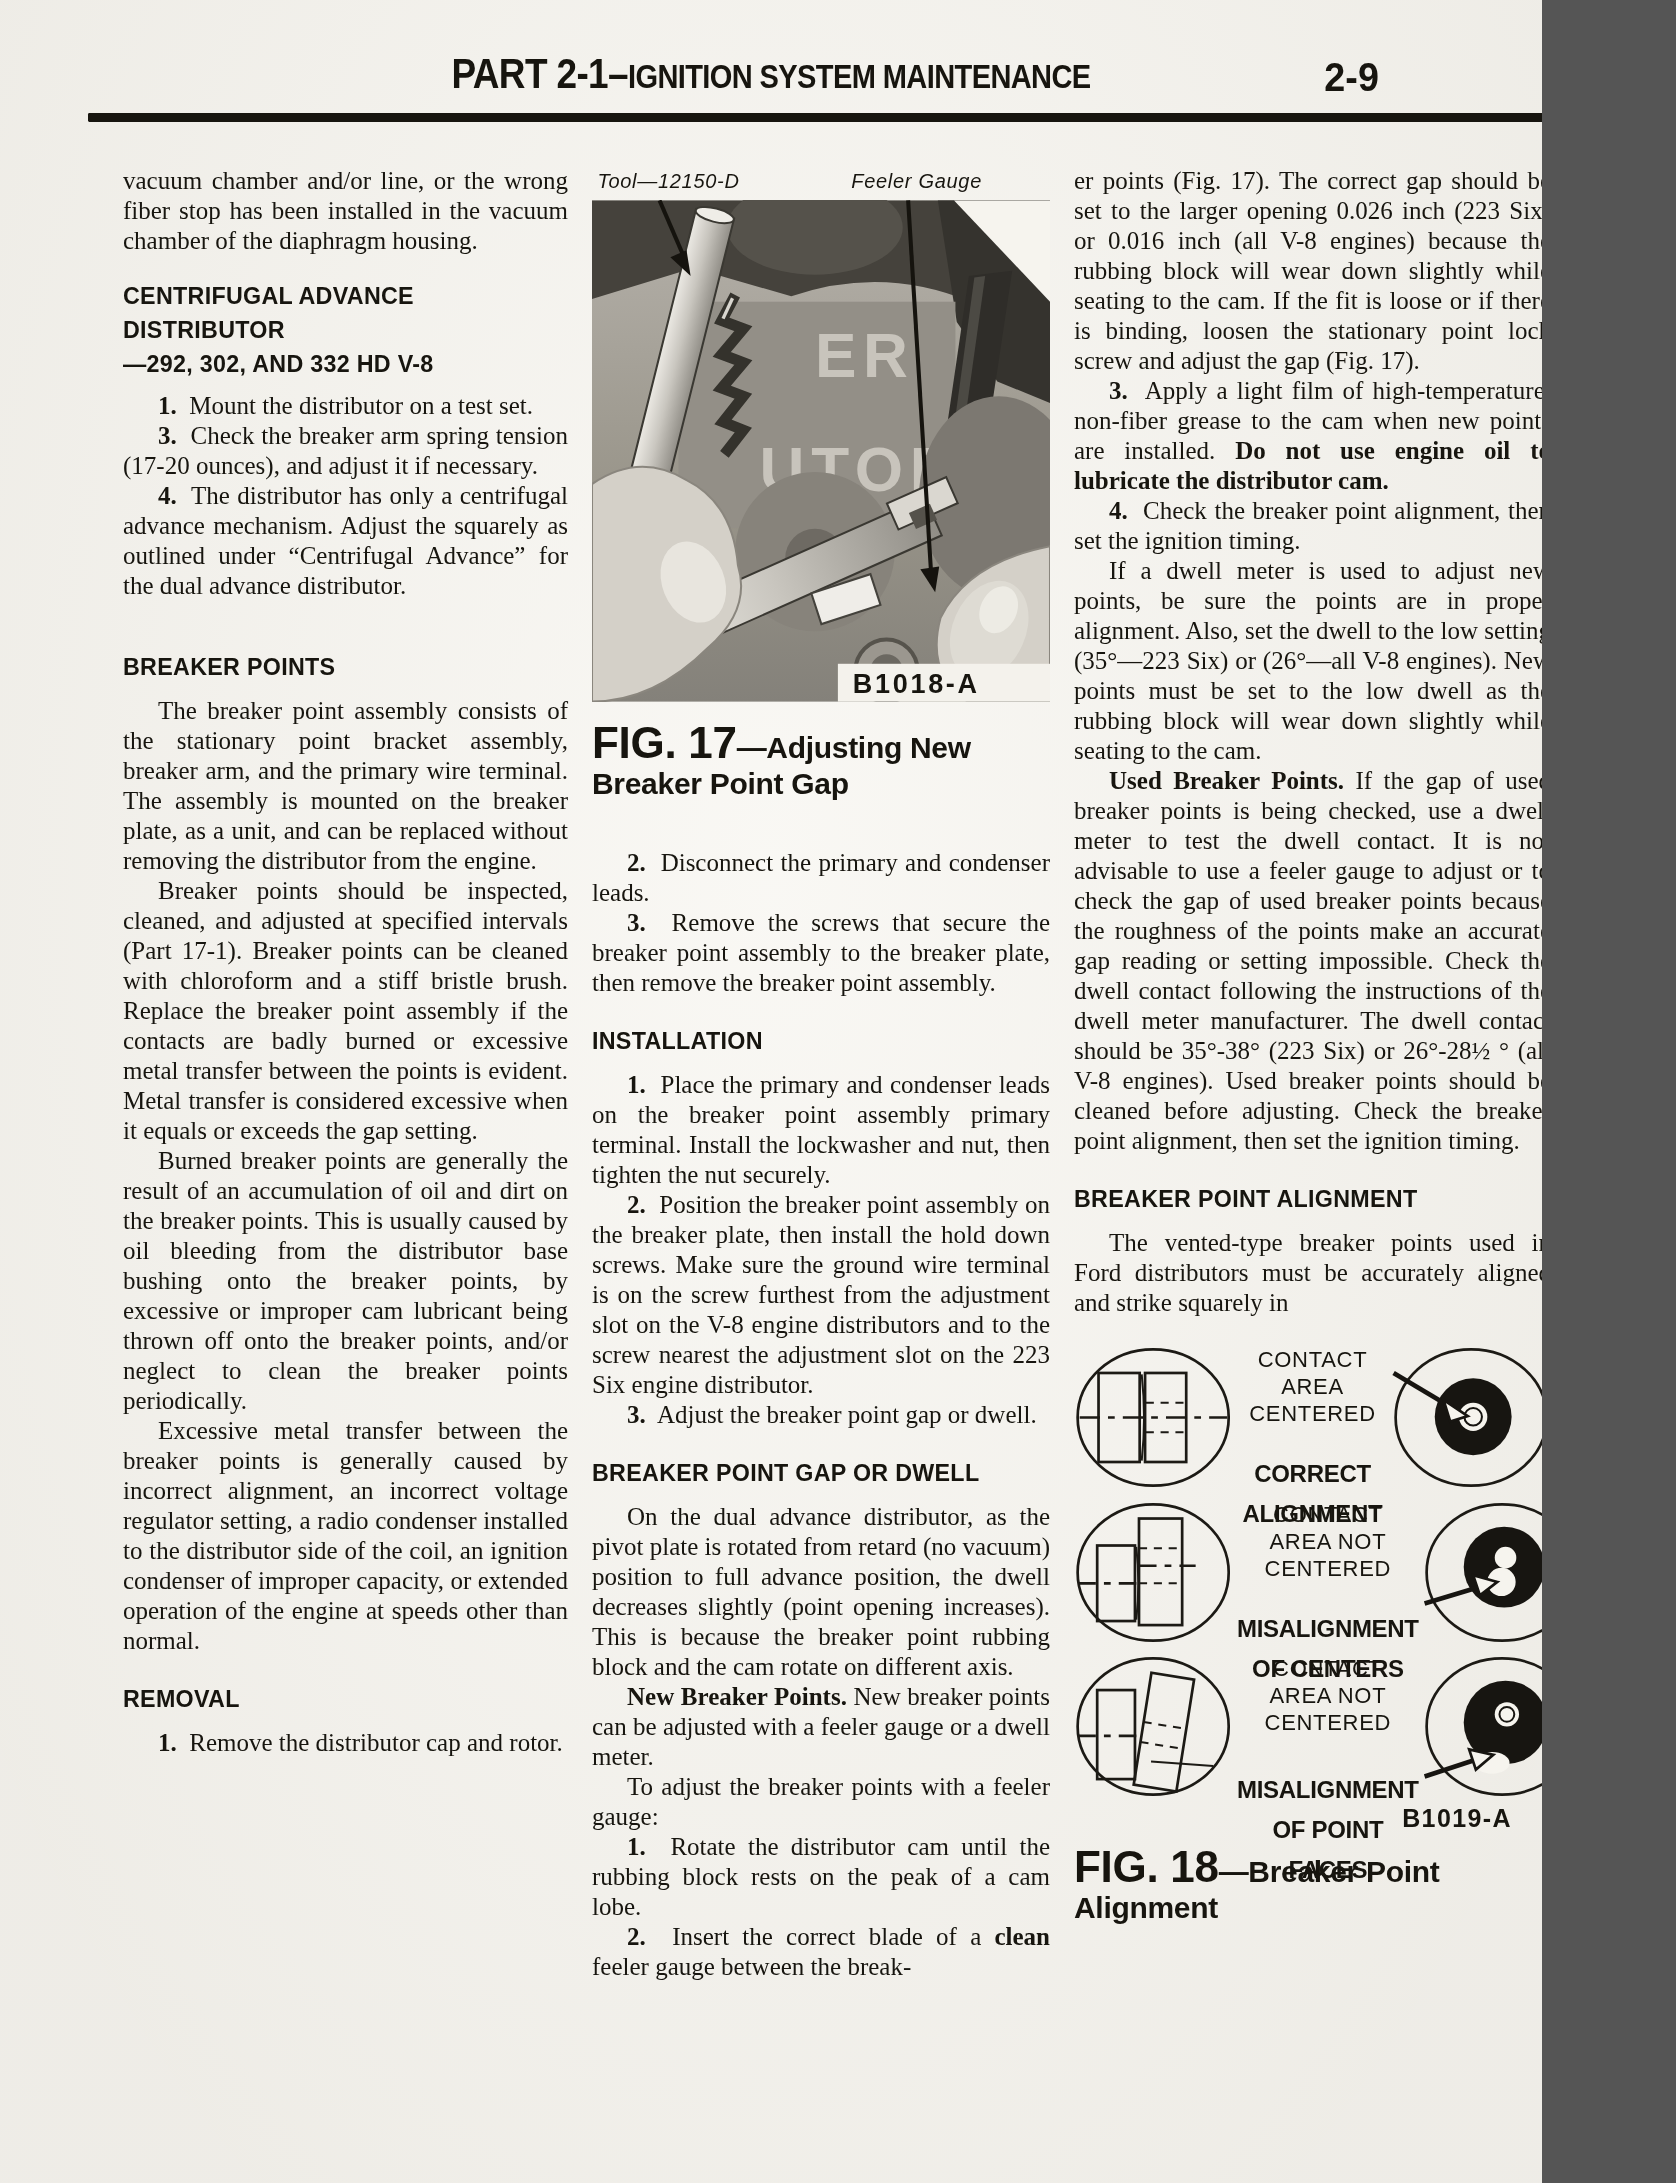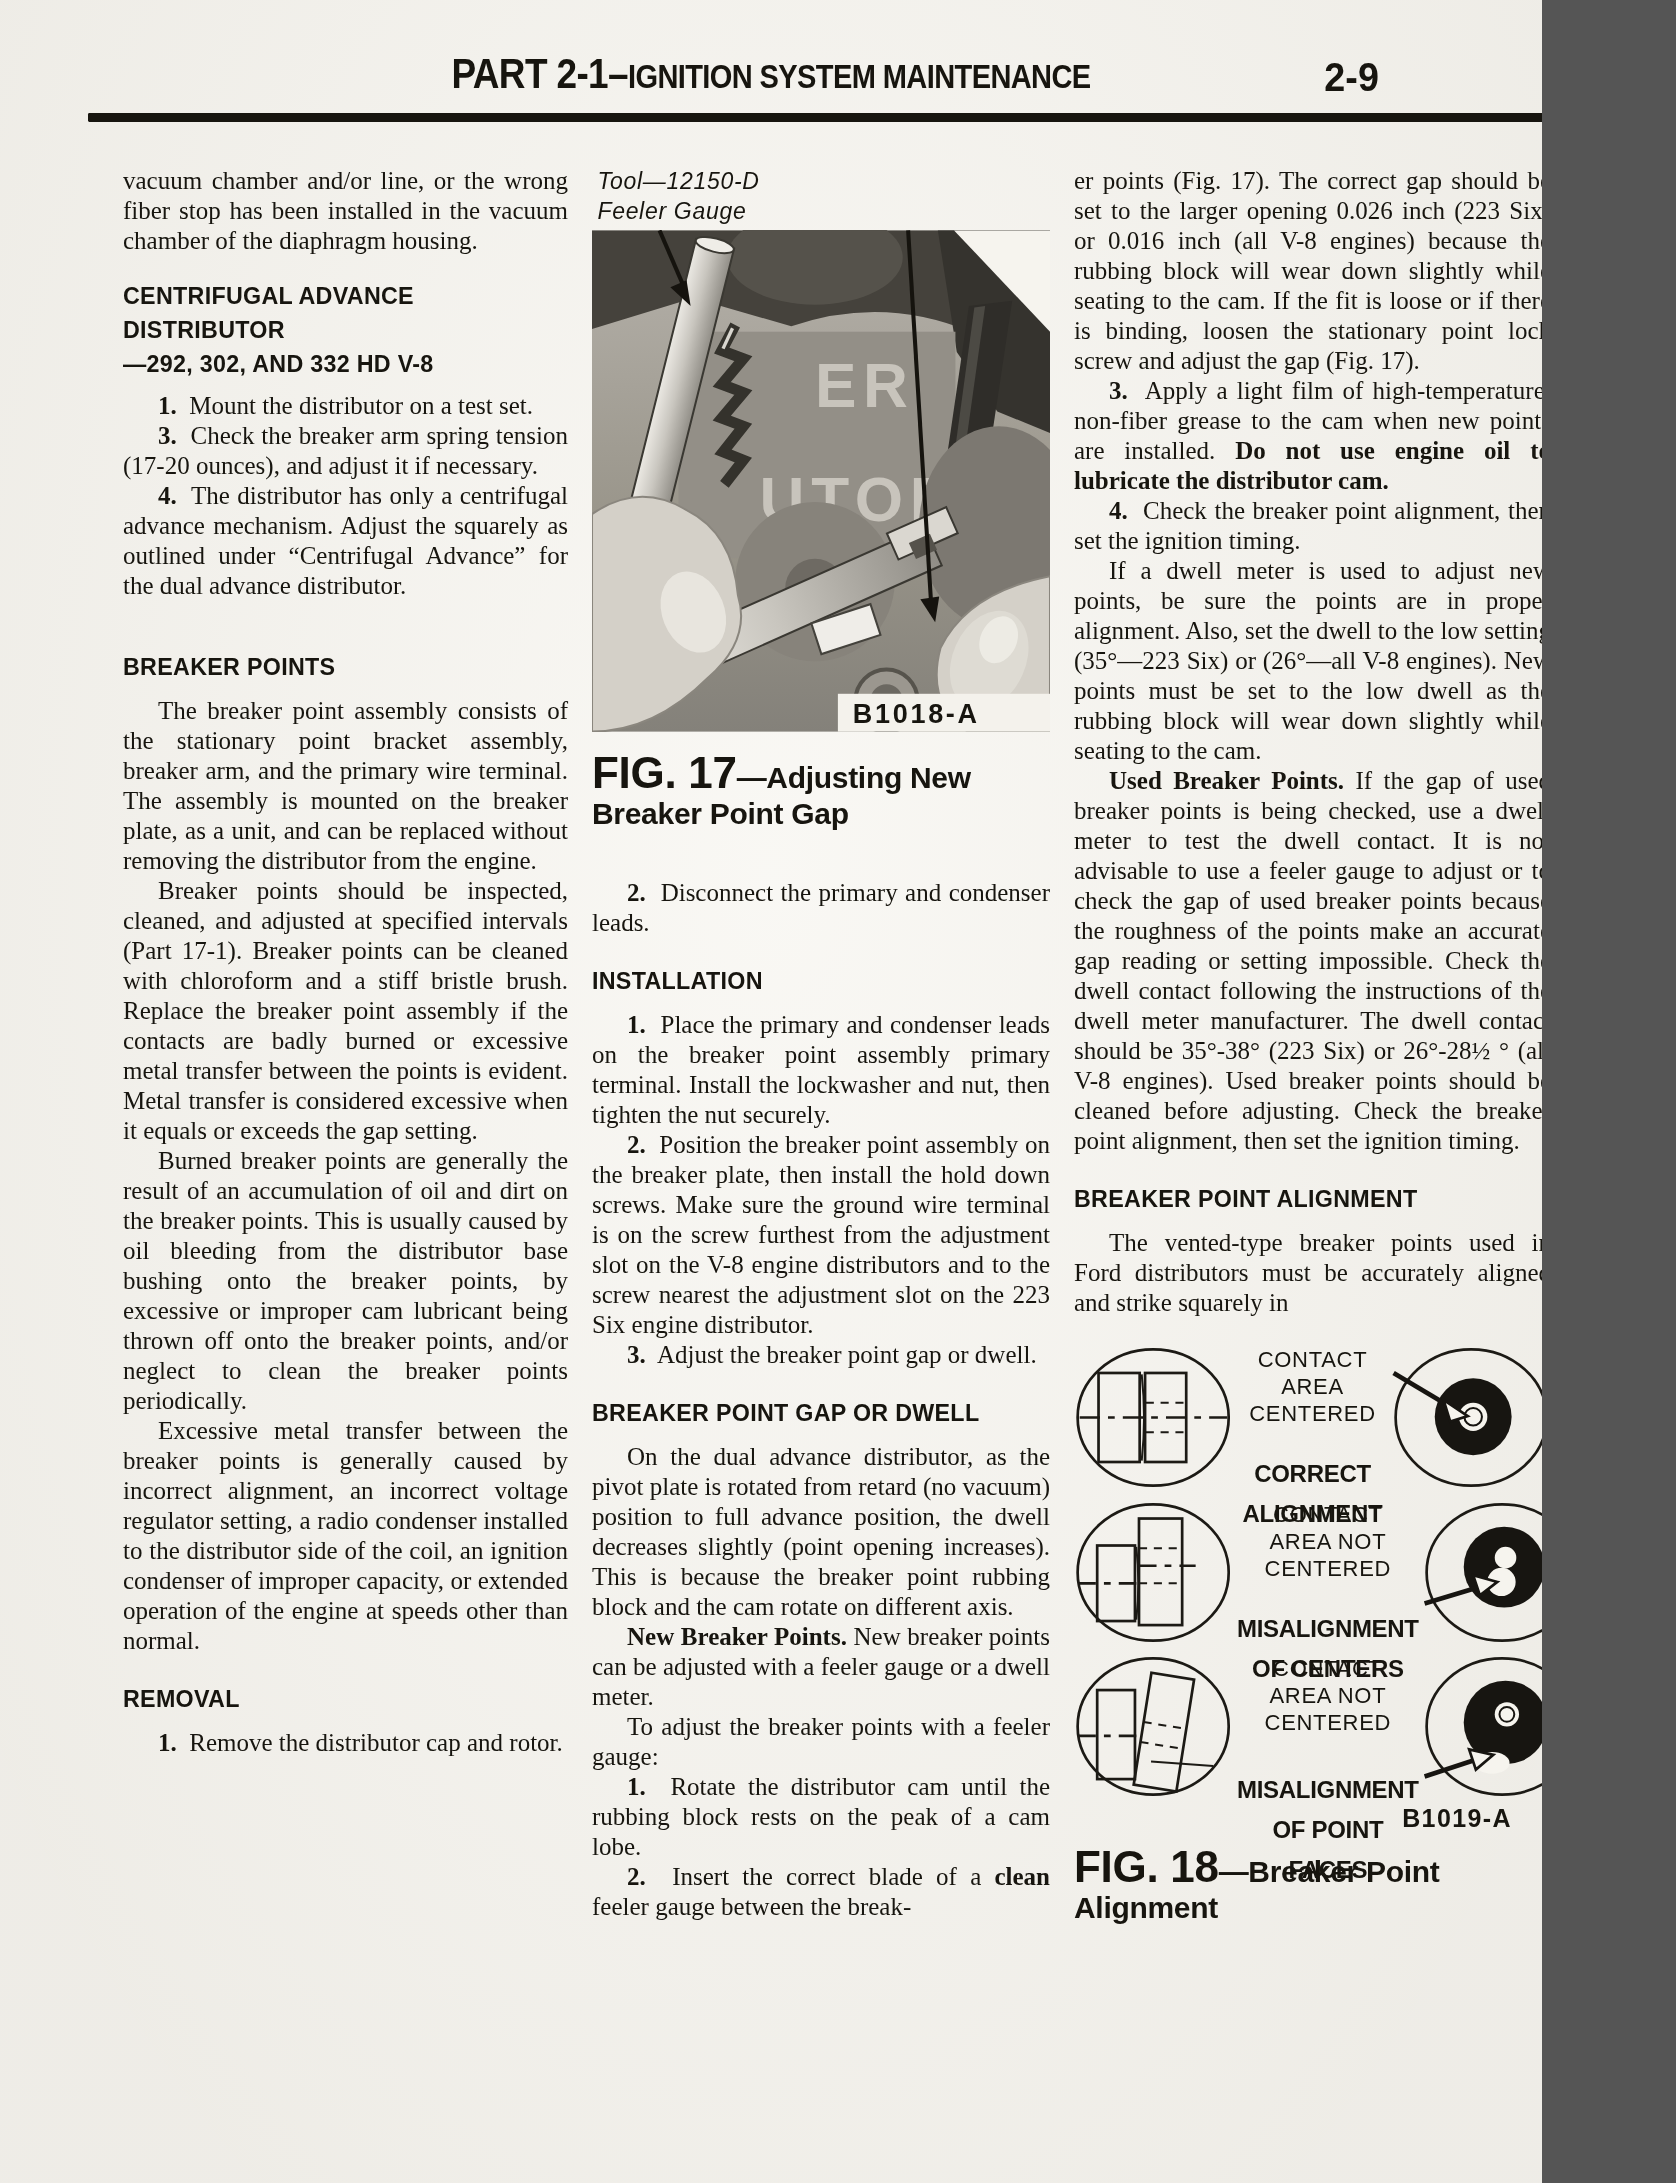--- a/index.html
+++ b/index.html
@@ -48,22 +48,22 @@
     margin:26px 0 12px 0; text-align:left; transform:scaleX(.97); transform-origin:0 50%;
   }
   .col-heading.first { margin-top:23px; }
   .col-heading.two-line { margin-bottom:9.5px; }
   .col-heading .hl2 { display:block; }
 
   
   .fig17 { margin:0 0 47px 0; }
   .fig17-labels {
     display:flex; justify-content:space-between;
-    font-family:"Liberation Sans", sans-serif; font-style:italic; font-size:23px;
-    padding:0 68px 4px 5.4px; letter-spacing:0.7px;flex-direction:column;
+    font-family:"Liberation Sans", sans-serif; font-style:italic; font-size:20px;
+    padding:0 68px 4px 5.4px; letter-spacing:0.7px;
   }
   .fig17-photo { display:block; width:458px; height:502px; }
   .fig-caption {
     margin-top:16px; font-family:"Liberation Sans", sans-serif; font-weight:bold;
     line-height:1.12; text-align:left; letter-spacing:-0.3px;
   }
   .fig-caption .fig-num  { font-size:44px; }
   .fig-caption .fig-text { font-size:30px; }
 
   
@@ -212,20 +212,21 @@
           <rect x="364" y="686" width="314" height="56" fill="#f4f2ec"></rect>
           <text x="386" y="729" font-size="40" font-weight="bold" letter-spacing="4" fill="#17150f">B1018-A</text>
         </svg>
 
         <div class="fig-caption">
           <span class="fig-num">FIG. 17</span><span class="fig-text">—Adjusting New Breaker Point Gap</span>
         </div>
       </div>
 
       <p><span class="num">2.</span>&nbsp; <span>Disconnect the primary and condenser leads.</span></p>
+      <p><span class="num">3.</span>&nbsp; <span>Remove the screws that secure the breaker point assembly to the breaker plate, then remove the breaker point assembly.</span></p>
 
       <div class="col-heading">INSTALLATION</div>
 
       <p><span class="num">1.</span>&nbsp; <span>Place the primary and condenser leads on the breaker point assembly primary terminal. Install the lockwasher and nut, then tighten the nut securely.</span></p>
       <p><span class="num">2.</span>&nbsp; <span>Position the breaker point assembly on the breaker plate, then install the hold down screws. Make sure the ground wire terminal is on the screw furthest from the adjustment slot on the V-8 engine distributors and to the screw nearest the adjustment slot on the 223 Six engine distributor.</span></p>
       <p><span class="num">3.</span>&nbsp; <span>Adjust the breaker point gap or dwell.</span></p>
 
       <div class="col-heading">BREAKER POINT GAP OR DWELL</div>
 
       <p>On the dual advance distributor, as the pivot plate is rotated from retard (no vacuum) position to full advance position, the dwell decreases slightly (point opening increases). This is because the breaker point rubbing block and the cam rotate on different axis.</p>

